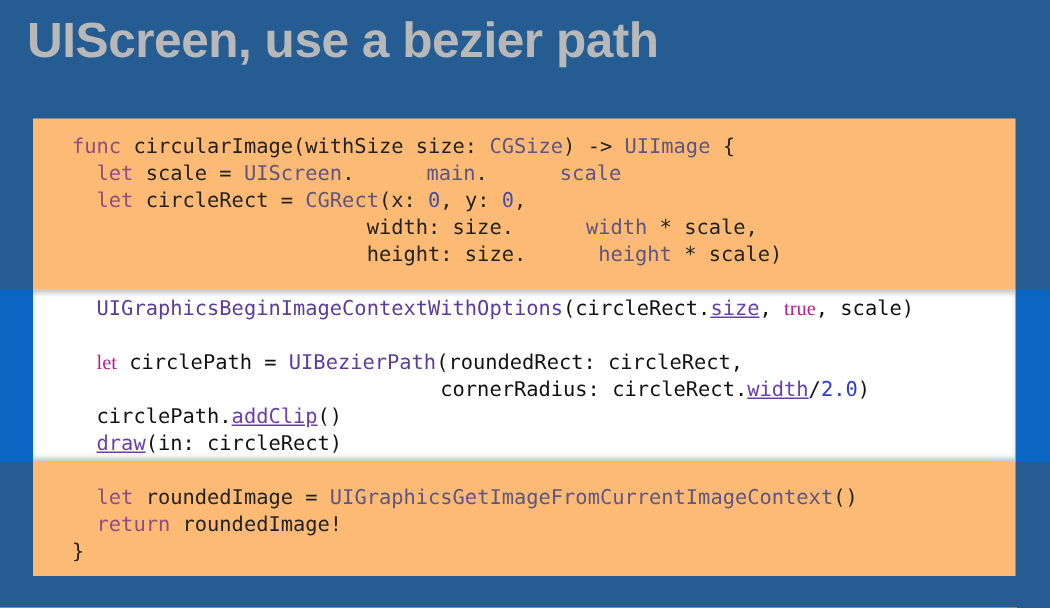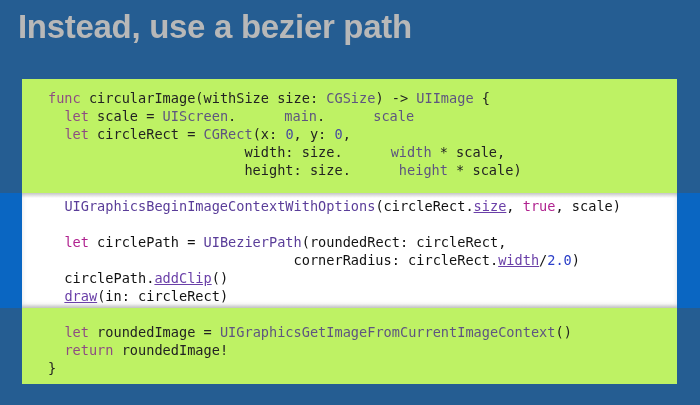--- a/index.html
+++ b/index.html
@@ -32,21 +32,21 @@
       width: 700px;
       height: 115px;
       background: #0a66c2;
     }
     .code-panel {
       position: absolute;
       left: 22px;
       top: 79px;
       width: 655px;
       height: 305px;
-      background: #bef264;
+      background: #fdba74;
       overflow: hidden;
     }
     .highlight-band {
       position: absolute;
       left: 0;
       top: 114px;
       width: 655px;
       height: 115px;
       background: #ffffff;
       box-shadow: 0 -3px 5px rgba(0,0,0,0.12) inset;
@@ -82,29 +82,29 @@
     }
     .kw { color: #a0378a; }
     .ty { color: #5b4a8a; }
     .num { color: #3a3fb0; }
     .prop { color: #5b4a8a; }
     .dim .kw { color: #8e4d82; }
     .dim .ty { color: #5e5580; }
     .dim .num { color: #4a4e9e; }
     .dim .prop { color: #5e5580; margin-left: 48px; }
     .dim { color: #222222; }
-    .hl .kw { color: #b0228f; }
+    .hl .kw { color: #b0228f; font-family: Liberation Serif, serif; }
     .hl .ty { color: #5a3d99; margin-top: 12px; }
     .hl .num { color: #2b3fc8; }
     .hl .prop { color: #6a3fa8; text-decoration: underline; }
     .hl { color: #111111; }
   </style>
 </head>
 <body>
 
-<div class="slide-title">Instead, use a bezier path</div>
+<div class="slide-title">UIScreen, use a bezier path</div>
 
 <div class="blue-band"></div>
 
 <div class="code-panel">
   <div class="highlight-band"></div>
   <pre class="code" id="code-block"><span class="line dim"><span class="kw">func</span><span> circularImage(withSize size: </span><span class="ty">CGSize</span><span>) -&gt; </span><span class="ty">UIImage</span><span> {</span></span><span class="line dim"><span>  </span><span class="kw">let</span><span> scale = </span><span class="ty">UIScreen</span><span>.</span><span class="prop">main</span><span>.</span><span class="prop">scale</span></span><span class="line dim"><span>  </span><span class="kw">let</span><span> circleRect = </span><span class="ty">CGRect</span><span>(x: </span><span class="num">0</span><span>, y: </span><span class="num">0</span><span>,</span></span><span class="line dim"><span>                        width: size.</span><span class="prop">width</span><span> * scale,</span></span><span class="line dim"><span>                        height: size.</span><span class="prop">height</span><span> * scale)</span></span><span class="line dim"><span></span> </span><span class="line hl"><span>  </span><span class="ty">UIGraphicsBeginImageContextWithOptions</span><span>(circleRect.</span><span class="prop">size</span><span>, </span><span class="kw">true</span><span>, scale)</span></span><span class="line hl"><span></span> </span><span class="line hl"><span>  </span><span class="kw">let</span><span> circlePath = </span><span class="ty">UIBezierPath</span><span>(roundedRect: circleRect,</span></span><span class="line hl"><span>                              cornerRadius: circleRect.</span><span class="prop">width</span><span>/</span><span class="num">2.0</span><span>)</span></span><span class="line hl"><span>  circlePath.</span><span class="prop">addClip</span><span>()</span></span><span class="line hl"><span>  </span><span class="prop">draw</span><span>(in: circleRect)</span></span><span class="line hl"><span></span> </span><span class="line dim"><span>  </span><span class="kw">let</span><span> roundedImage = </span><span class="ty">UIGraphicsGetImageFromCurrentImageContext</span><span>()</span></span><span class="line dim"><span>  </span><span class="kw">return</span><span> roundedImage!</span></span><span class="line dim"><span>}</span></span></pre>
 </div>
 
 </body></html>

